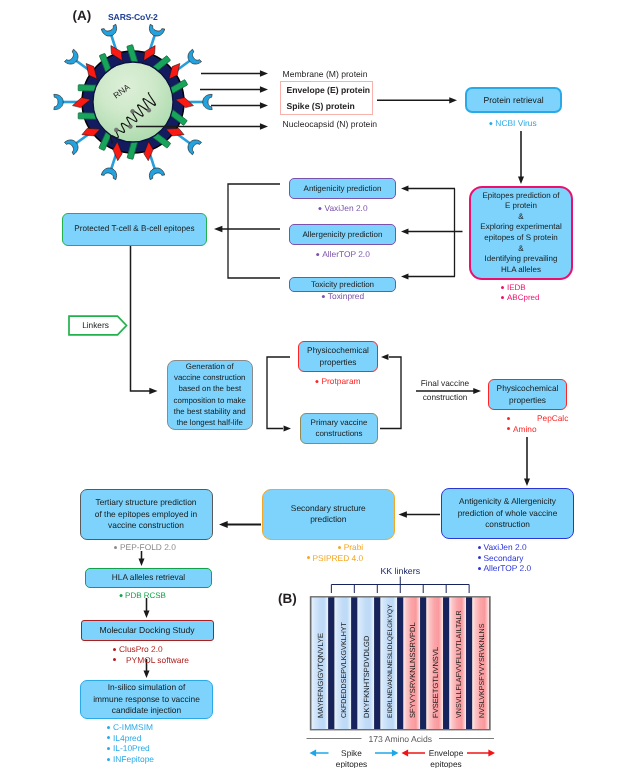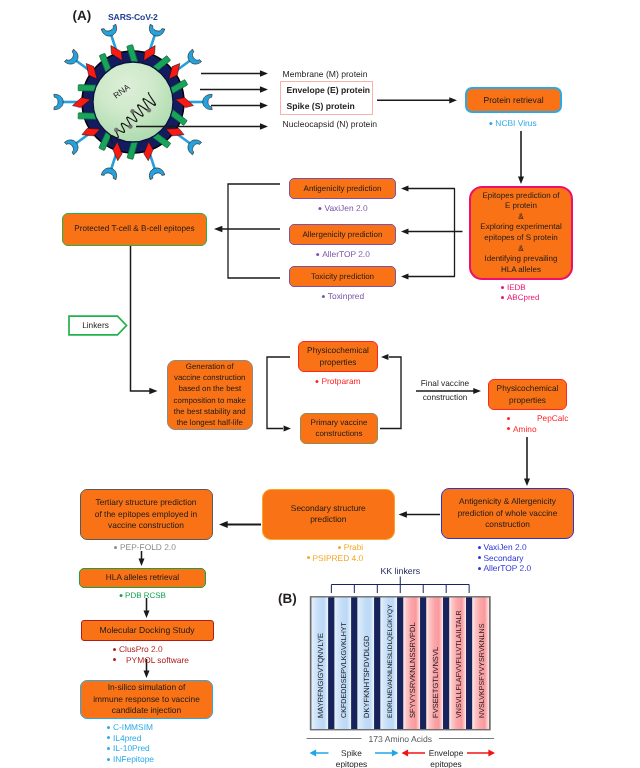--- a/index.html
+++ b/index.html
@@ -2,21 +2,21 @@
 <html><head>
 <meta charset="utf-8">
 <title>Vaccine design workflow</title>
 <style>
   html,body{margin:0;padding:0;}
   body{width:640px;height:768px;background:#ffffff;font-family:"Liberation Sans",sans-serif;overflow:hidden;
        -webkit-font-smoothing:antialiased;text-rendering:geometricPrecision;}
   #root{position:relative;width:640px;height:768px;}
   .abs{position:absolute;}
   .node{position:absolute;box-sizing:border-box;display:flex;align-items:center;justify-content:center;
-        text-align:center;background:#f97316;white-space:pre-line;color:#1a1a1a;}
+        text-align:center;background:#7dd3fc;white-space:pre-line;color:#1a1a1a;}
   .tools{position:absolute;text-align:center;line-height:1.27;white-space:pre-line;}
   .tools span{display:block;white-space:nowrap;}
   .bul{display:inline-block;width:3.2px;height:3.2px;border-radius:50%;background:currentColor;
        vertical-align:middle;margin-right:2.8px;margin-bottom:1.2px;font-style:normal;}
   svg.lay{position:absolute;left:0;top:0;width:640px;height:768px;pointer-events:none;}
   .plabel{position:absolute;color:#231f20;white-space:nowrap;}
 </style>
 </head>
 <body>
 
@@ -233,21 +233,21 @@
 Exploring experimental
 epitopes of S protein
 &amp;
 Identifying prevailing
 HLA alleles</div>
       <div class="tools" style="left: 501px; top: 283px; font-size: 8px; color: rgb(236, 15, 110); text-align: left; transform: none;"><span><i class="bul"></i><u style="text-decoration: none;">IEDB</u></span><span><i class="bul"></i><u style="text-decoration: none;">ABCpred</u></span></div>
       <div class="node" style="left: 289px; top: 178px; width: 107px; height: 21px; border: 1.3px solid rgb(123, 82, 171); border-radius: 5px; font-size: 8px; line-height: 1.2;">Antigenicity prediction</div>
       <div class="tools" style="left: 343px; top: 203px; font-size: 8.4px; color: rgb(123, 82, 171); transform: translateX(-50%);"><span><i class="bul"></i><u style="text-decoration: none;">VaxiJen 2.0</u></span></div>
       <div class="node" style="left: 289px; top: 224px; width: 107px; height: 21px; border: 1.3px solid rgb(123, 82, 171); border-radius: 5px; font-size: 8px; line-height: 1.2;">Allergenicity prediction</div>
       <div class="tools" style="left: 343px; top: 249px; font-size: 8.4px; color: rgb(123, 82, 171); transform: translateX(-50%);"><span><i class="bul"></i><u style="text-decoration: none;">AllerTOP 2.0</u></span></div>
-      <div class="node" style="left: 289px; top: 266px; width: 107px; height: 21px; border: 1.3px solid rgb(123, 82, 171); border-radius: 5px; font-size: 8px; line-height: 1.2;">Toxicity prediction</div>
+      <div class="node" style="left: 289px; top: 277px; width: 107px; height: 15px; border: 1.3px solid rgb(123, 82, 171); border-radius: 5px; font-size: 8px; line-height: 1.2;">Toxicity prediction</div>
       <div class="tools" style="left: 343px; top: 291px; font-size: 8.4px; color: rgb(123, 82, 171); transform: translateX(-50%);"><span><i class="bul"></i><u style="text-decoration: none;">Toxinpred</u></span></div>
       <div class="node" style="left: 62px; top: 212.5px; width: 145px; height: 33px; border: 1.7px solid rgb(33, 178, 75); border-radius: 6px; font-size: 8.2px; line-height: 1.2;">Protected T-cell &amp; B-cell epitopes</div>
       <svg width="62" height="22" viewBox="0 0 62 22" style="position: absolute; left: 68px; top: 315px;">
         <polygon points="1,1.2 49.5,1.2 58.5,10.5 49.5,19.8 1,19.8" fill="#fff" stroke="#21b24b" stroke-width="1.7" stroke-linejoin="miter"></polygon>
       </svg>
       <div class="node" style="left: 68px; top: 315px; width: 62px; height: 22px; font-size: 8.3px; line-height: 1.2; border: none; border-radius: 0px; background: none; padding-right: 7px;">Linkers</div>
       <div class="node" style="left: 167px; top: 359.5px; width: 85.5px; height: 70px; border: 1.3px solid rgb(138, 138, 138); border-radius: 8px; font-size: 7.9px; line-height: 1.4;">Generation of
 vaccine construction
 based on the best
 composition to make
@@ -265,21 +265,21 @@
 prediction of whole vaccine
 construction</div>
       <div class="tools" style="left: 477.5px; top: 542px; font-size: 8.4px; color: rgb(43, 53, 214); text-align: left; transform: none;"><span><i class="bul"></i><u style="text-decoration: none;">VaxiJen 2.0</u></span><span><i class="bul"></i><u style="text-decoration: none;">Secondary</u></span><span><i class="bul"></i><u style="text-decoration: none;">AllerTOP 2.0</u></span></div>
       <div class="node" style="left: 261.8px; top: 489px; width: 133px; height: 50.5px; border: 1.8px solid rgb(245, 166, 35); border-radius: 9px; font-size: 8.4px; line-height: 1.36;">Secondary structure
 prediction</div>
       <div class="tools" style="left: 306.5px; top: 542px; font-size: 8.4px; color: rgb(245, 166, 35); text-align: right; transform: none;"><span><i class="bul"></i><u style="text-decoration: none;">Prabi</u></span><span><i class="bul"></i><u style="text-decoration: none;">PSIPRED 4.0</u></span></div>
       <div class="node" style="left: 79.5px; top: 489px; width: 133px; height: 50.5px; border: 1.35px solid rgb(90, 90, 90); border-radius: 7px; font-size: 8.4px; line-height: 1.36;">Tertiary structure prediction
 of the epitopes employed in
 vaccine construction</div>
       <div class="tools" style="left: 114px; top: 542px; font-size: 8.4px; color: rgb(138, 138, 138); text-align: left; transform: none;"><span><i class="bul"></i><u style="text-decoration: none;">PEP-FOLD 2.0</u></span></div>
-      <div class="node" style="left: 79px; top: 568px; width: 127px; height: 20px; border: 1.7px solid rgb(19, 161, 74); border-radius: 5px; font-size: 8.3px; line-height: 1.2;">HLA alleles retrieval</div>
+      <div class="node" style="left: 85px; top: 568px; width: 127px; height: 20px; border: 1.7px solid rgb(19, 161, 74); border-radius: 5px; font-size: 8.3px; line-height: 1.2;">HLA alleles retrieval</div>
       <div class="tools" style="left: 142.5px; top: 591px; font-size: 8px; color: rgb(19, 161, 74); transform: translateX(-50%);"><span><i class="bul"></i><u style="text-decoration: none;">PDB RCSB</u></span></div>
       <div class="node" style="left: 80.5px; top: 619.5px; width: 133px; height: 21px; border: 1.7px solid rgb(176, 29, 29); border-radius: 3px; font-size: 8.6px; line-height: 1.2; text-align: right;">Molecular Docking Study</div>
       <div class="tools" style="left: 113px; top: 644px; font-size: 8.4px; color: rgb(176, 29, 29); text-align: left; transform: none;"><span><i class="bul"></i><u style="text-decoration: none;">ClusPro 2.0</u></span><span><i class="bul"></i><u style="text-decoration: none; margin-left: 7px;">PYMOL software</u></span></div>
       <div class="node" style="left: 80px; top: 680px; width: 133px; height: 38.5px; border: 1.9px solid rgb(41, 169, 232); border-radius: 7px; font-size: 8.4px; line-height: 1.33;">In-silico simulation of
 immune response to vaccine
 candidate injection</div>
       <div class="tools" style="left: 107px; top: 722px; font-size: 8.4px; color: rgb(41, 169, 232); text-align: left; transform: none;"><span><i class="bul"></i><u style="text-decoration: none;">C-IMMSIM</u></span><span><i class="bul"></i><u style="text-decoration: none;">IL4pred</u></span><span><i class="bul"></i><u style="text-decoration: none;">IL-10Pred</u></span><span><i class="bul"></i><u style="text-decoration: none;">INFepitope</u></span></div>
     </div>
 
   <div class="abs" style="left:279.5px;top:81.4px;width:93px;height:34px;border:1.15px solid #f9b1ac;box-sizing:border-box;"></div>

